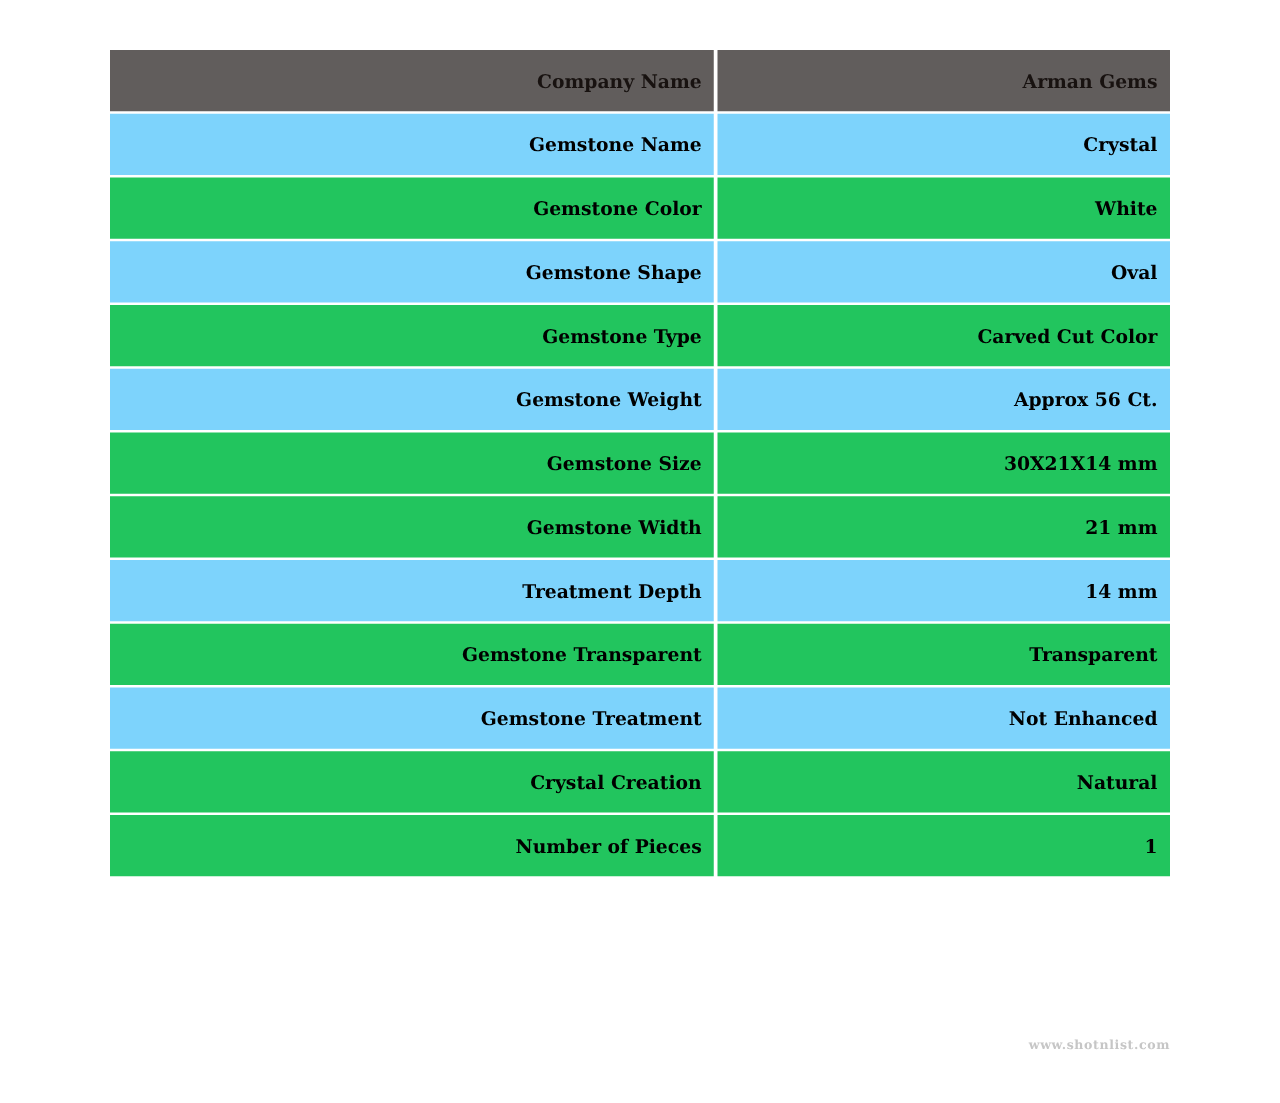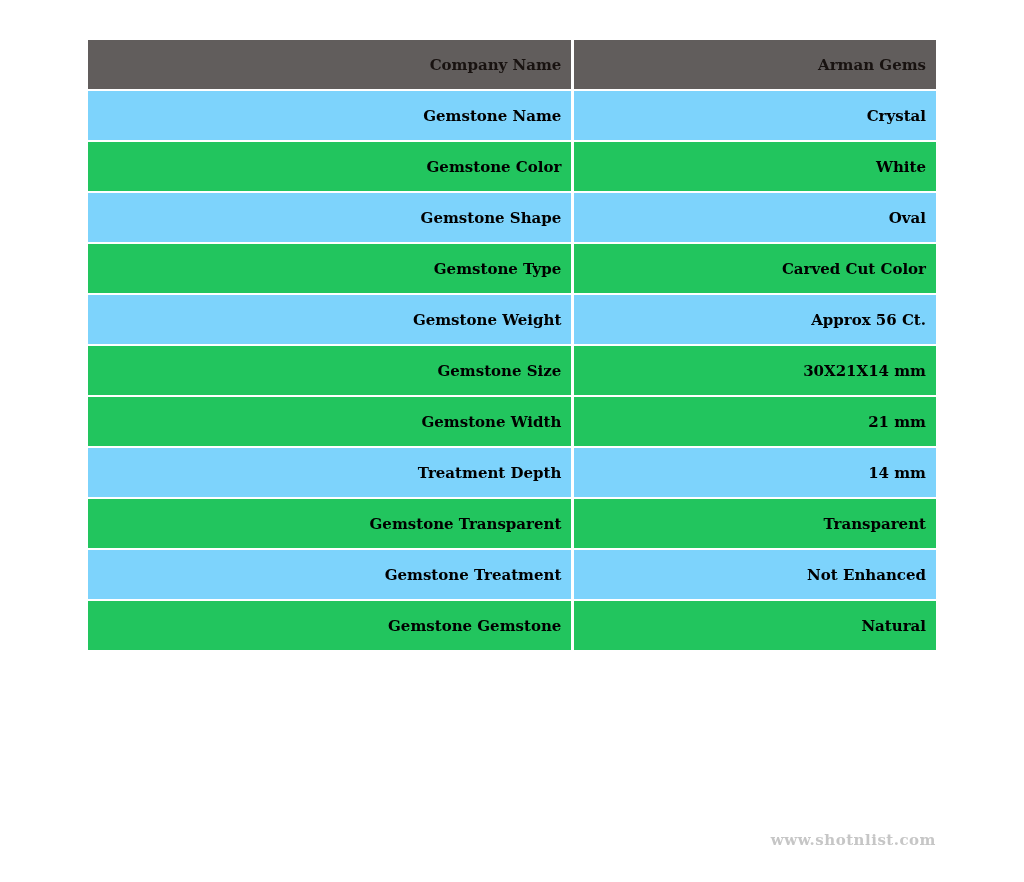--- a/index.html
+++ b/index.html
@@ -53,21 +53,21 @@
 
   tbody td {
     background: #22c55e;
     color: #000000;
   }
 
   .watermark {
     position: absolute;
     right: 88px;
     top: 831px;
-    font-size: 15px;
+    font-size: 10px;
     font-weight: bold;
     color: #c6c6c6;
     letter-spacing: 0.5px;
   }
 </style>
 </head>
 <body>
 
 <div class="page">
 
@@ -117,21 +117,25 @@
         </tr>
         <tr>
           <td>Gemstone Transparent</td>
           <td>Transparent</td>
         </tr>
         <tr class="alt">
           <td>Gemstone Treatment</td>
           <td>Not Enhanced</td>
         </tr>
         <tr>
-          <td>Gemstone Gemstone</td>
+          <td>Crystal Creation</td>
           <td>Natural</td>
+        </tr>
+        <tr>
+          <td>Number of Pieces</td>
+          <td>1</td>
         </tr>
       </tbody>
   </table>
 
   <div class="watermark">www.shotnlist.com</div>
 
 </div>
 
 </body></html>

